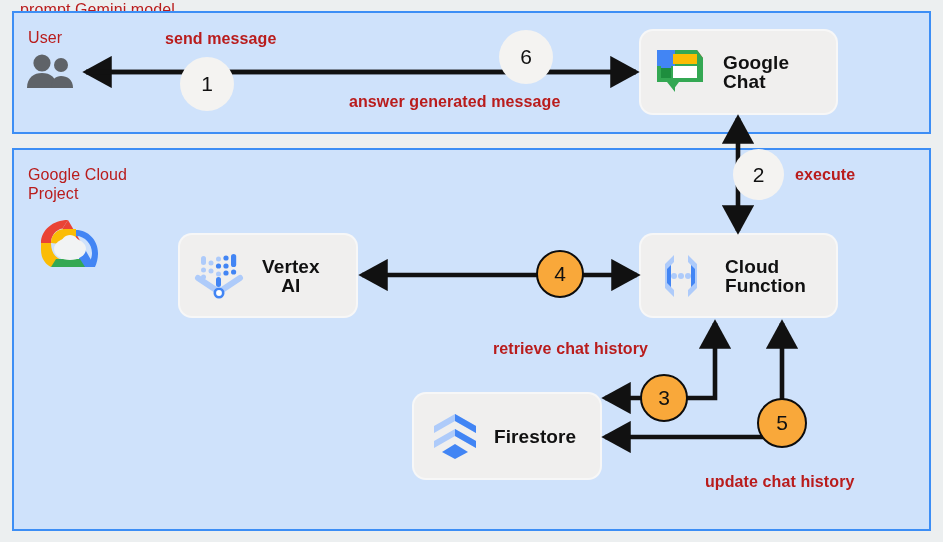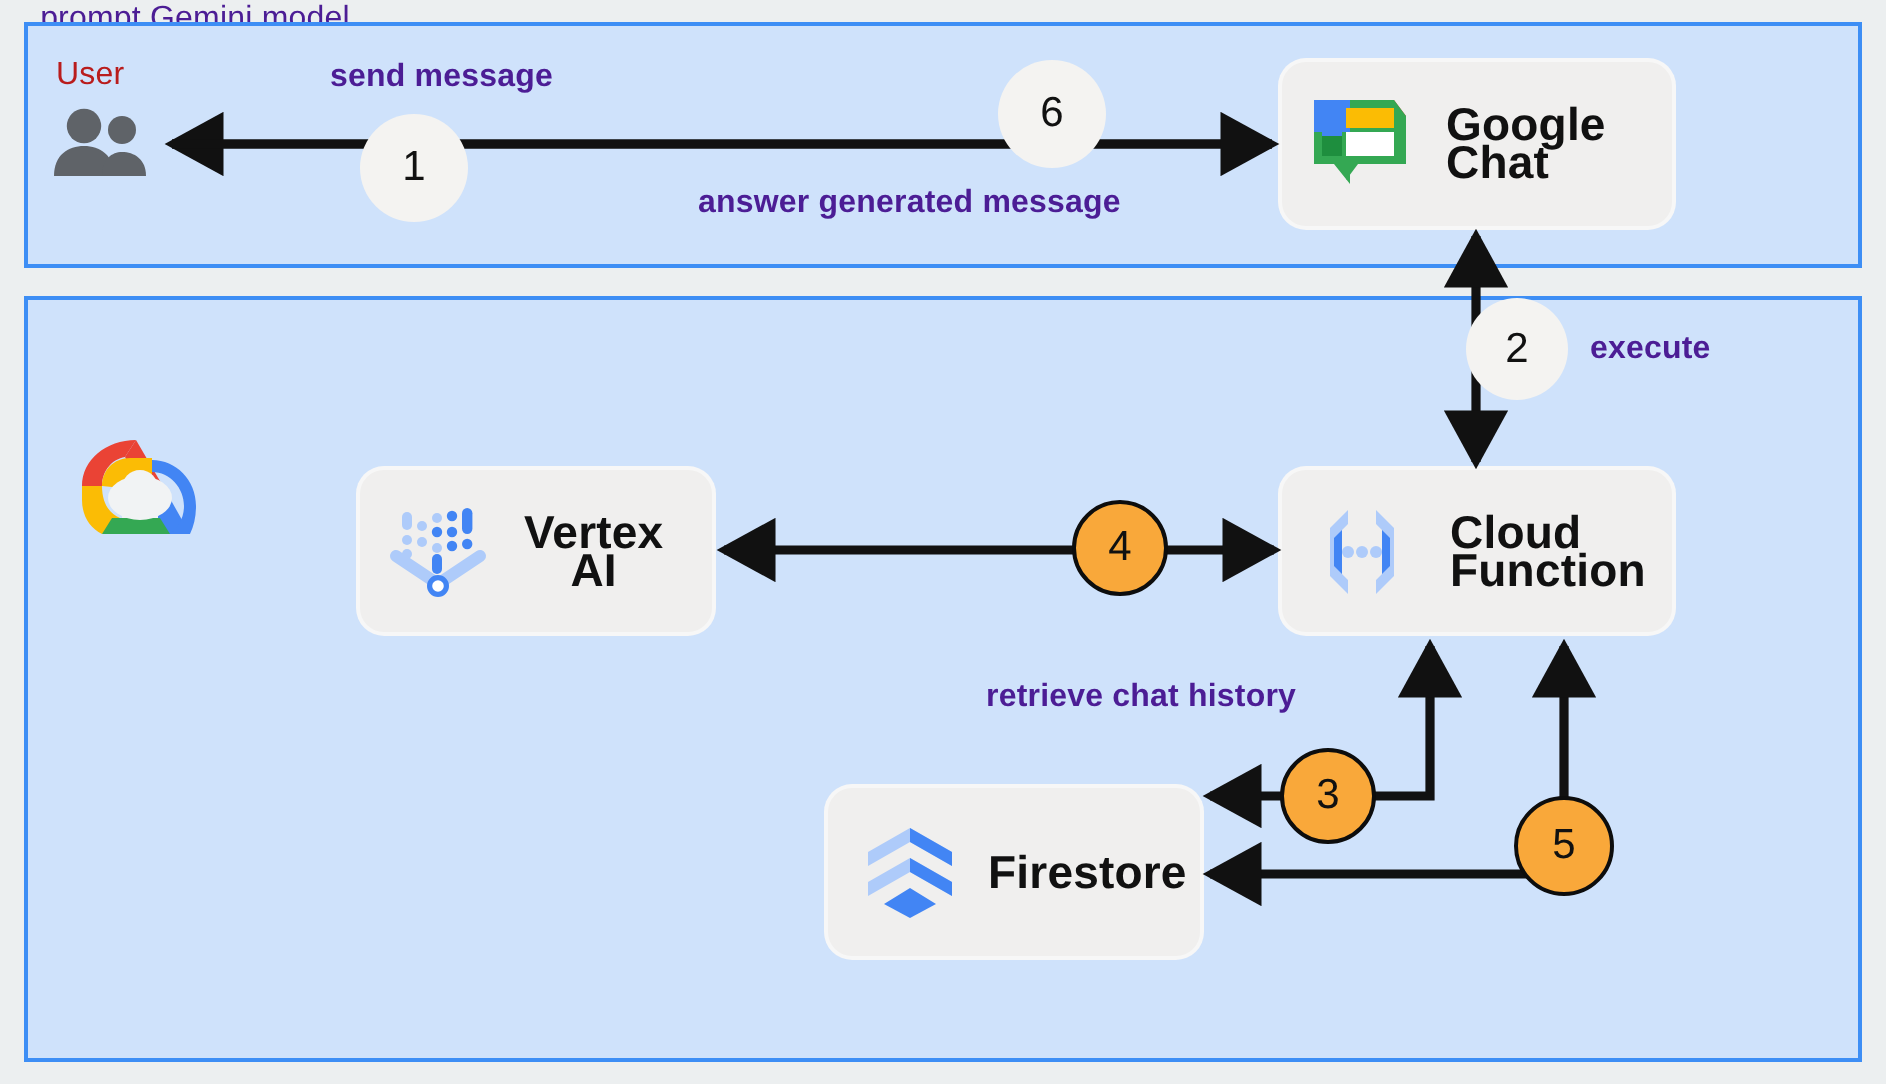--- a/index.html
+++ b/index.html
@@ -37,21 +37,21 @@
     position:absolute;
     background:#f0efee;
     border-radius:12px;
     box-sizing:border-box;
     display:flex;
     align-items:center;
     box-shadow:0 0 0 2px #f7f7f7;
   }
   .card .ico{flex:0 0 auto;display:flex;align-items:center;justify-content:center;}
   .card .cap{
-    font-size:23px;font-weight:bold;color:#111;
+    font-size:19px;font-weight:bold;color:#111;
     line-height:19px;white-space:pre-line;
     letter-spacing:.1px;
   }
   #card-chat{left:641px;top:31px;width:195px;height:82px;padding-left:12px;}
   #card-chat .cap{margin-left:16px;}
   #card-vertex{left:180px;top:235px;width:176px;height:81px;padding-left:12px;text-align:center;}
   #card-vertex .cap{margin-left:14px;}
   #card-cf{left:641px;top:235px;width:195px;height:81px;padding-left:12px;}
   #card-cf .cap{margin-left:16px;}
   #card-fs{left:414px;top:394px;width:186px;height:84px;padding-left:14px;}
@@ -71,21 +71,21 @@
   #badge-1{left:180px;top:57px;width:54px;height:54px;}
   #badge-6{left:499px;top:30px;width:54px;height:54px;}
   #badge-2{left:733px;top:149px;width:51px;height:51px;}
   #badge-4{left:536px;top:250px;width:48px;height:48px;}
   #badge-3{left:640px;top:374px;width:48px;height:48px;}
   #badge-5{left:757px;top:398px;width:50px;height:50px;}
 
   
   .flab{
     position:absolute;
-    font-size:16px;font-weight:bold;color:#4c1d95;
+    font-size:16px;font-weight:bold;color:#b91c1c;
     line-height:20px;white-space:pre-line;letter-spacing:.1px;
   }
   .flab.reg{font-weight:normal;}
   #lab-send{left:165px;top:29px;}
   #lab-answer{left:349px;top:92px;}
   #lab-exec{left:795px;top:165px;}
   #lab-prompt{left:415px;top:186px;text-align:center;width:195px;}
   #lab-retrieve{left:493px;top:339px;}
   #lab-update{left:705px;top:472px;}
 
@@ -103,20 +103,22 @@
   <div class="panel-title" id="title-user">User</div>
 
   <svg id="user-icon" viewBox="0 0 52 35">
     <circle cx="17" cy="9" r="8.6" fill="#5f6368"></circle>
     <path d="M2 34 C2 23.5 9 19 17 19 C25 19 32 23.5 32 34 Z" fill="#5f6368"></path>
     <circle cx="36" cy="11" r="7" fill="#5f6368"></circle>
     <path d="M26 34 C26 25.5 31 22 36 22 C42 22 48 25.5 48 34 Z" fill="#5f6368"></path>
   </svg>
 
   <div class="panel" id="panel-gcp"></div>
+  <div class="panel-title" id="title-gcp">Google Cloud
+Project</div>
 
   <svg style="position:absolute;left:36px;top:218px;width:64px;height:52px;" viewBox="0 0 64 52">
     <path d="M32 2 L46 26 L38 30.5 L26.5 10.5 Z" fill="#ea4335"></path>
     <path d="M32 2 L26.5 10.5 C20 11.5 15 17.5 15 25 L5 25 C5 12 17 2 32 2 Z" fill="#ea4335"></path>
     <path d="M46 26 L59 49 L44 49 L37 36 Z" fill="#4285f4"></path>
     <path d="M40 18 C49 18 56 26 56 35 C56 41 53 46 49 49 L59 49 C61 45 62 40 62 35 C62 22 52 12 40 12 Z" fill="#4285f4"></path>
     <path d="M15 25 C15 17 21 11 29 11 L29 22 C27 22 25 24 25 26 Z" fill="#fbbc05"></path>
     <path d="M5 25 L5 32 C5 40 9 46 15 49 L24 41 C19 39 15 34 15 25 Z" fill="#fbbc05"></path>
     <path d="M15 49 L49 49 L44 41 L20 41 Z" fill="#34a853"></path>
     <path d="M20 41 L24 49 L40 49 L40 41 Z" fill="#34a853"></path>
@@ -239,14 +241,15 @@
   <div class="badge orange" id="badge-5">5</div>
 
   <div class="flab" id="lab-answer">answer generated message</div>
   <div class="flab" id="lab-send">send message</div>
   <div class="flab" id="lab-exec">execute</div>
   <div id="lab-prompt">
     <div class="flab reg" style="position:static;">prompt Gemini model</div>
     <div class="flab" style="position:static;">with chat history</div>
   </div>
   <div class="flab" id="lab-retrieve">retrieve chat history</div>
+  <div class="flab" id="lab-update">update chat history</div>
 
 </div>
 
 </body></html>

